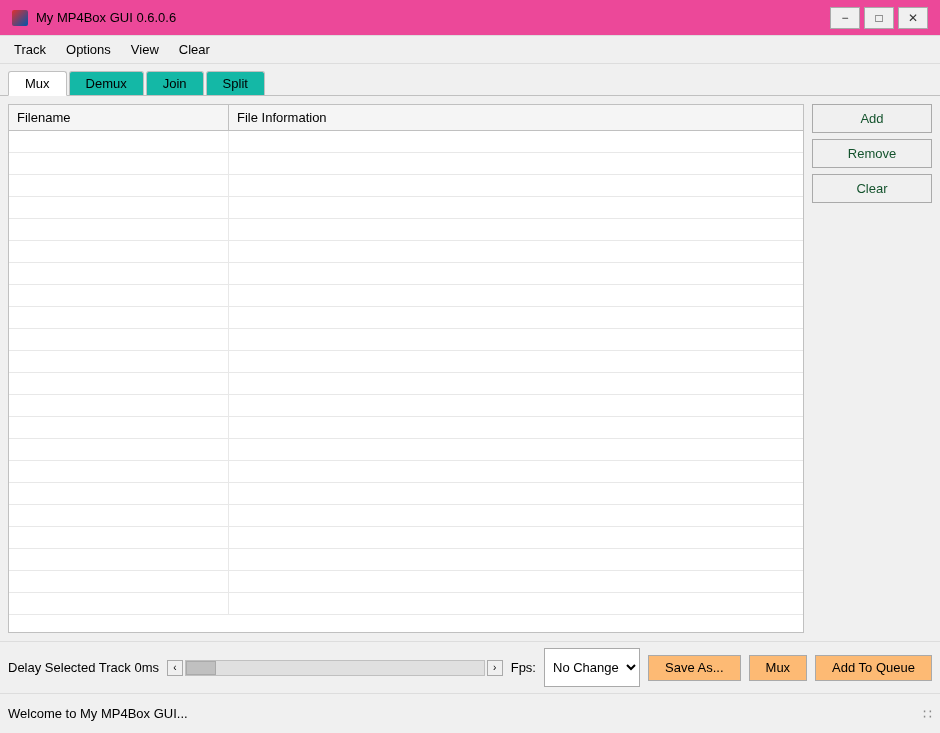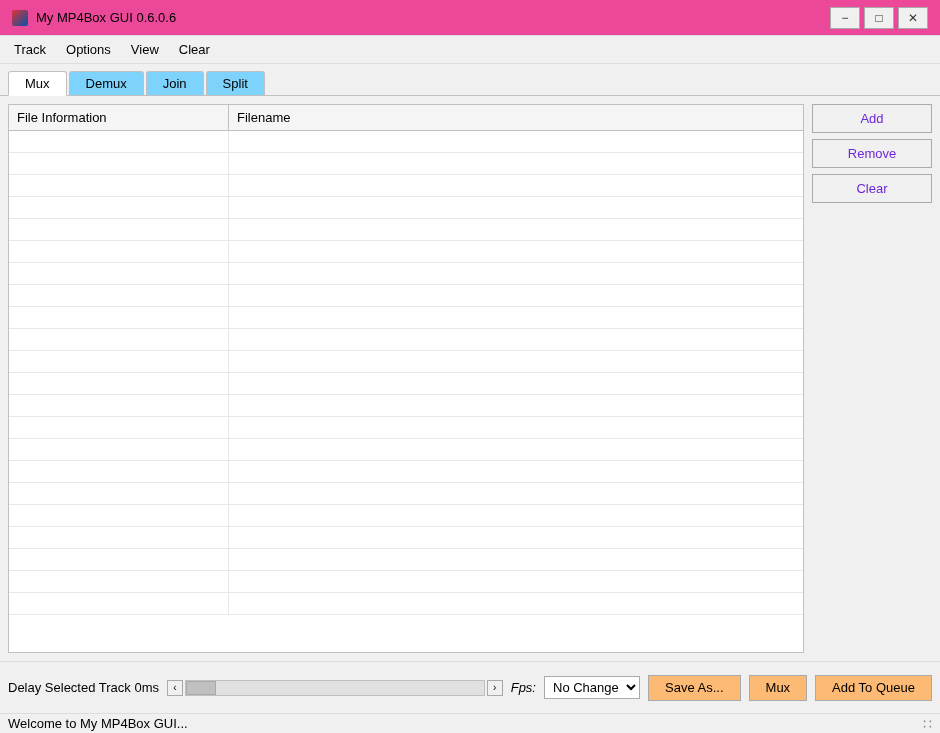--- a/index.html
+++ b/index.html
@@ -78,21 +78,21 @@
       align-items: flex-end;
       background: #f0f0f0;
       padding: 4px 8px 0 8px;
       border-bottom: 1px solid #c0c0c0;
       height: 32px;
     }
     .tab {
       padding: 4px 16px;
       border: 1px solid #c0c0c0;
       border-bottom: none;
-      background: #7dd3fc;
+      background: #14b8a6;
       cursor: pointer;
       font-size: 13px;
       color: #000;
       margin-right: 2px;
       border-radius: 3px 3px 0 0;
     }
     .tab.active {
       background: #fff;
       border-bottom: 1px solid #fff;
       position: relative;
@@ -172,21 +172,21 @@
       gap: 6px;
       width: 120px;
     }
     .action-btn {
       width: 100%;
       padding: 6px 12px;
       border: 1px solid #aaa;
       background: #f0f0f0;
       cursor: pointer;
       font-size: 13px;
-      color: #6d28d9;
+      color: #14532d;
       text-align: center;
     }
 
     
     .bottom-controls {
       display: flex;
       align-items: center;
       padding: 4px 8px;
       gap: 8px;
       background: #f0f0f0;
@@ -234,50 +234,49 @@
       width: 30px;
       height: 100%;
       background: #c0c0c0;
       border: 1px solid #aaa;
       position: absolute;
       left: 0;
     }
     .fps-label {
       font-size: 13px;
       white-space: nowrap;
-      font-style: italic;
     }
     .fps-select {
       padding: 2px 4px;
       border: 1px solid #aaa;
       background: #fff;
       font-size: 13px;
       cursor: pointer;
-      height: 23px;
+      height: 39px;
     }
     .bottom-action-btn {
       padding: 4px 16px;
       border: 1px solid #aaa;
       background: #fdba74;
       cursor: pointer;
       font-size: 13px;
       height: 26px;
     }
 
     
     .status-bar {
       padding: 4px 8px;
       font-size: 13px;
       color: #000;
       background: #f0f0f0;
       border-top: 1px solid #ddd;
       display: flex;
       align-items: center;
       justify-content: space-between;
-      height: 20px;
+      height: 40px;
     }
     .status-dots {
       color: #888;
       font-size: 14px;
     }
   </style>
 </head>
 <body>
 
 <div class="title-bar">
@@ -303,22 +302,22 @@
   <div class="tab active">Mux</div>
   <div class="tab">Demux</div>
   <div class="tab">Join</div>
   <div class="tab">Split</div>
 </div>
 
 <div class="main-content">
 
   <div class="file-list-container">
     <div class="file-list-header">
+      <div class="file-list-header-cell">Filename</div>
       <div class="file-list-header-cell">File Information</div>
-      <div class="file-list-header-cell">Filename</div>
     </div>
     <div class="file-list-rows" id="file-list-rows">
 
     <div class="file-list-row">
           <div class="file-list-cell"></div>
           <div class="file-list-cell"></div>
         </div>
         <div class="file-list-row">
           <div class="file-list-cell"></div>
           <div class="file-list-cell"></div>

